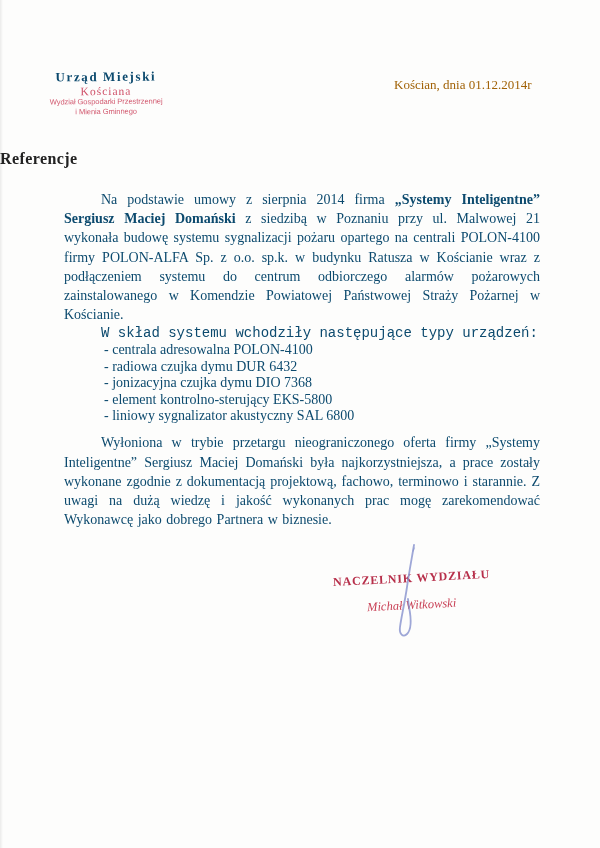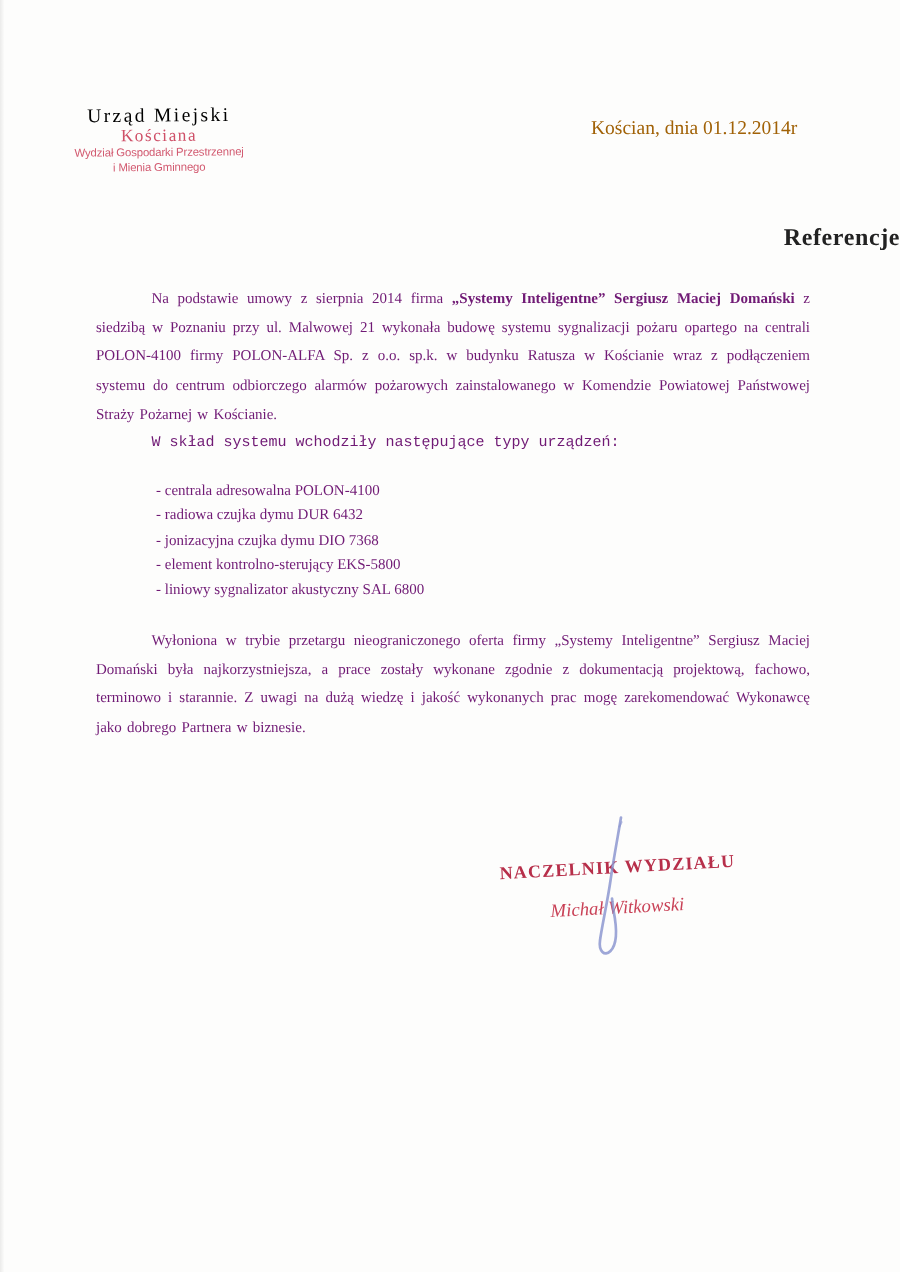--- a/index.html
+++ b/index.html
@@ -31,23 +31,23 @@
     left: 38px;
     top: 70px;
     width: 136px;
     text-align: center;
     color: #c84a63;
     transform: rotate(-0.5deg);
     line-height: 1.05;
   }
   .office-stamp .l1 {
     font-size: 13px;
-    font-weight: normal;
+    font-weight: bold;
     letter-spacing: 1.6px;
-    color: #000000;
+    color: #0c4a6e;
   }
   .office-stamp .l2 {
     font-size: 11.5px;
     letter-spacing: 1px;
     color: #cf5068;
     margin-top: 1px;
   }
   .office-stamp .l3, .office-stamp .l4 {
     font-family: "Liberation Sans", sans-serif;
     font-size: 7.6px;
@@ -64,52 +64,52 @@
     font-size: 13px;
     color: #a16207;
   }
 
   
   .doc-title {
     position: absolute;
     top: 150px;
     left: 0;
     width: 100%;
-    text-align: right;
+    text-align: left;
     font-size: 16px;
     font-weight: bold;
     letter-spacing: 0.4px;
     color: #222222;
   }
 
   
   .body-block {
     position: absolute;
     left: 64px;
     top: 190px;
     width: 476px;
-    font-size: 10px;
-    color: #701a75;
+    font-size: 14px;
+    color: #0c4a6e;
   }
   .para {
     margin: 0;
     text-align: justify;
     text-indent: 37px;
     line-height: 19.2px;
     word-spacing: 1px;
   }
   .equip-intro {
     margin: 0;
     margin-left: 37px;
     line-height: 17px;
     margin-top: 1px;
     font-family: Liberation Mono, monospace;
   }
   .equip-list {
-    margin: 16px;
+    margin: 0;
     margin-left: 40px;
     line-height: 16.4px;
   }
   .equip-list .equip-item { white-space: pre; }
   .para2 {
     margin-top: 9px;
   }
 
   
   .sig-role {

